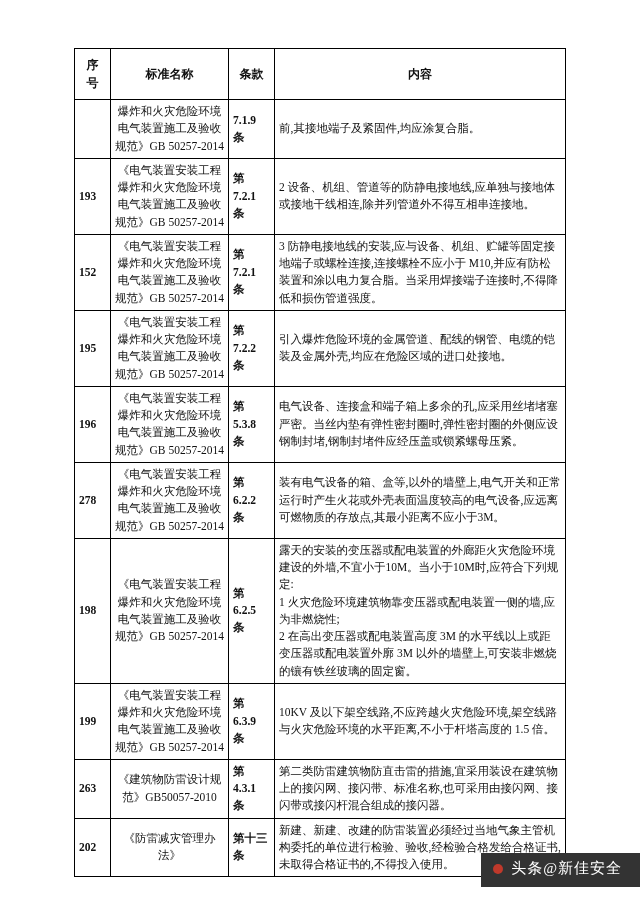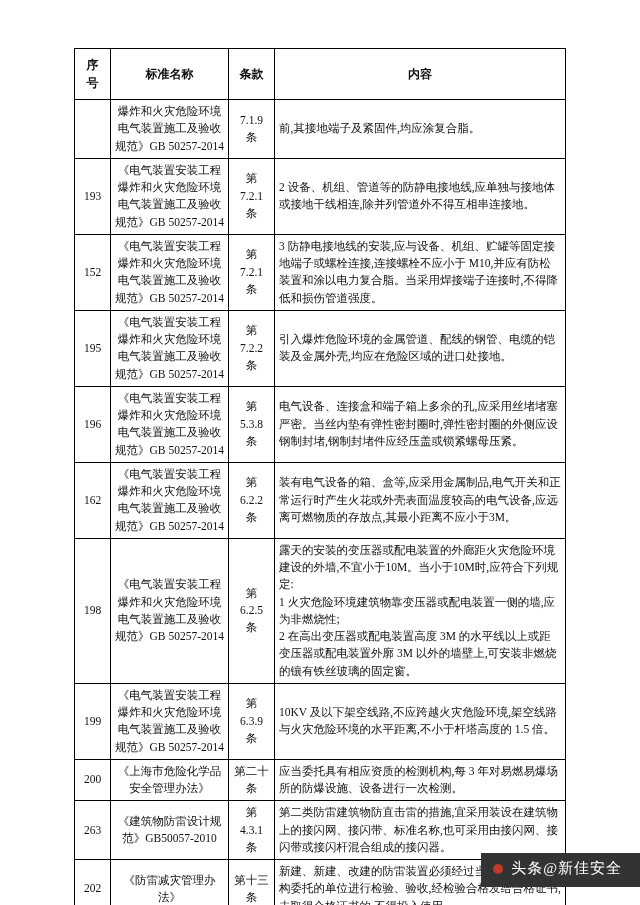--- a/index.html
+++ b/index.html
@@ -32,28 +32,27 @@
     word-break:break-all;
   }
   table.standards th {
     font-weight:bold;
     text-align:center;
     white-space:pre-line;
     padding:7px 2px;
     font-size:12px;
   }
   td.no {
-    text-align:center;
-    font-weight:normal;
+    font-weight:bold;
     font-size:12px;
   }
   td.name { text-align:center; }
   td.clause {
-    text-align:center;
-    font-weight:normal;
+    text-align:left;
+    font-weight:bold;
     white-space:pre-line;
   }
   td.content {
     text-align:left;
     white-space:pre-line;
     margin-left:14px;
   }
   .watermark {
     position:absolute;
     right:0; bottom:18px;
@@ -129,51 +128,44 @@
         </tr>
         <tr>
           <td class="no">196</td>
           <td class="name">《电气装置安装工程爆炸和火灾危险环境电气装置施工及验收规范》GB 50257-2014</td>
           <td class="clause">第
 5.3.8
 条</td>
           <td class="content">电气设备、连接盒和端子箱上多余的孔,应采用丝堵堵塞严密。当丝内垫有弹性密封圈时,弹性密封圈的外侧应设钢制封堵,钢制封堵件应经压盖或锁紧螺母压紧。</td>
         </tr>
         <tr>
-          <td class="no">162</td>
+          <td class="no">278</td>
           <td class="name">《电气装置安装工程爆炸和火灾危险环境电气装置施工及验收规范》GB 50257-2014</td>
           <td class="clause">第
 6.2.2
 条</td>
-          <td class="content">装有电气设备的箱、盒等,应采用金属制品,电气开关和正常运行时产生火花或外壳表面温度较高的电气设备,应远离可燃物质的存放点,其最小距离不应小于3M。</td>
+          <td class="content">装有电气设备的箱、盒等,以外的墙壁上,电气开关和正常运行时产生火花或外壳表面温度较高的电气设备,应远离可燃物质的存放点,其最小距离不应小于3M。</td>
         </tr>
         <tr>
           <td class="no">198</td>
           <td class="name">《电气装置安装工程爆炸和火灾危险环境电气装置施工及验收规范》GB 50257-2014</td>
           <td class="clause">第
 6.2.5
 条</td>
           <td class="content">露天的安装的变压器或配电装置的外廊距火灾危险环境建设的外墙,不宜小于10M。当小于10M时,应符合下列规定:
 1 火灾危险环境建筑物靠变压器或配电装置一侧的墙,应为非燃烧性;
 2 在高出变压器或配电装置高度 3M 的水平线以上或距变压器或配电装置外廓 3M 以外的墙壁上,可安装非燃烧的镶有铁丝玻璃的固定窗。</td>
         </tr>
         <tr>
           <td class="no">199</td>
           <td class="name">《电气装置安装工程爆炸和火灾危险环境电气装置施工及验收规范》GB 50257-2014</td>
           <td class="clause">第
 6.3.9
 条</td>
           <td class="content">10KV 及以下架空线路,不应跨越火灾危险环境,架空线路与火灾危险环境的水平距离,不小于杆塔高度的 1.5 倍。</td>
-        </tr>
-        <tr>
-          <td class="no">200</td>
-          <td class="name">《上海市危险化学品安全管理办法》</td>
-          <td class="clause">第二十
-条</td>
-          <td class="content">应当委托具有相应资质的检测机构,每 3 年对易燃易爆场所的防爆设施、设备进行一次检测。</td>
         </tr>
         <tr>
           <td class="no">263</td>
           <td class="name">《建筑物防雷设计规范》GB50057-2010</td>
           <td class="clause">第
 4.3.1
 条</td>
           <td class="content">第二类防雷建筑物防直击雷的措施,宜采用装设在建筑物上的接闪网、接闪带、标准名称,也可采用由接闪网、接闪带或接闪杆混合组成的接闪器。</td>
         </tr>
         <tr>

